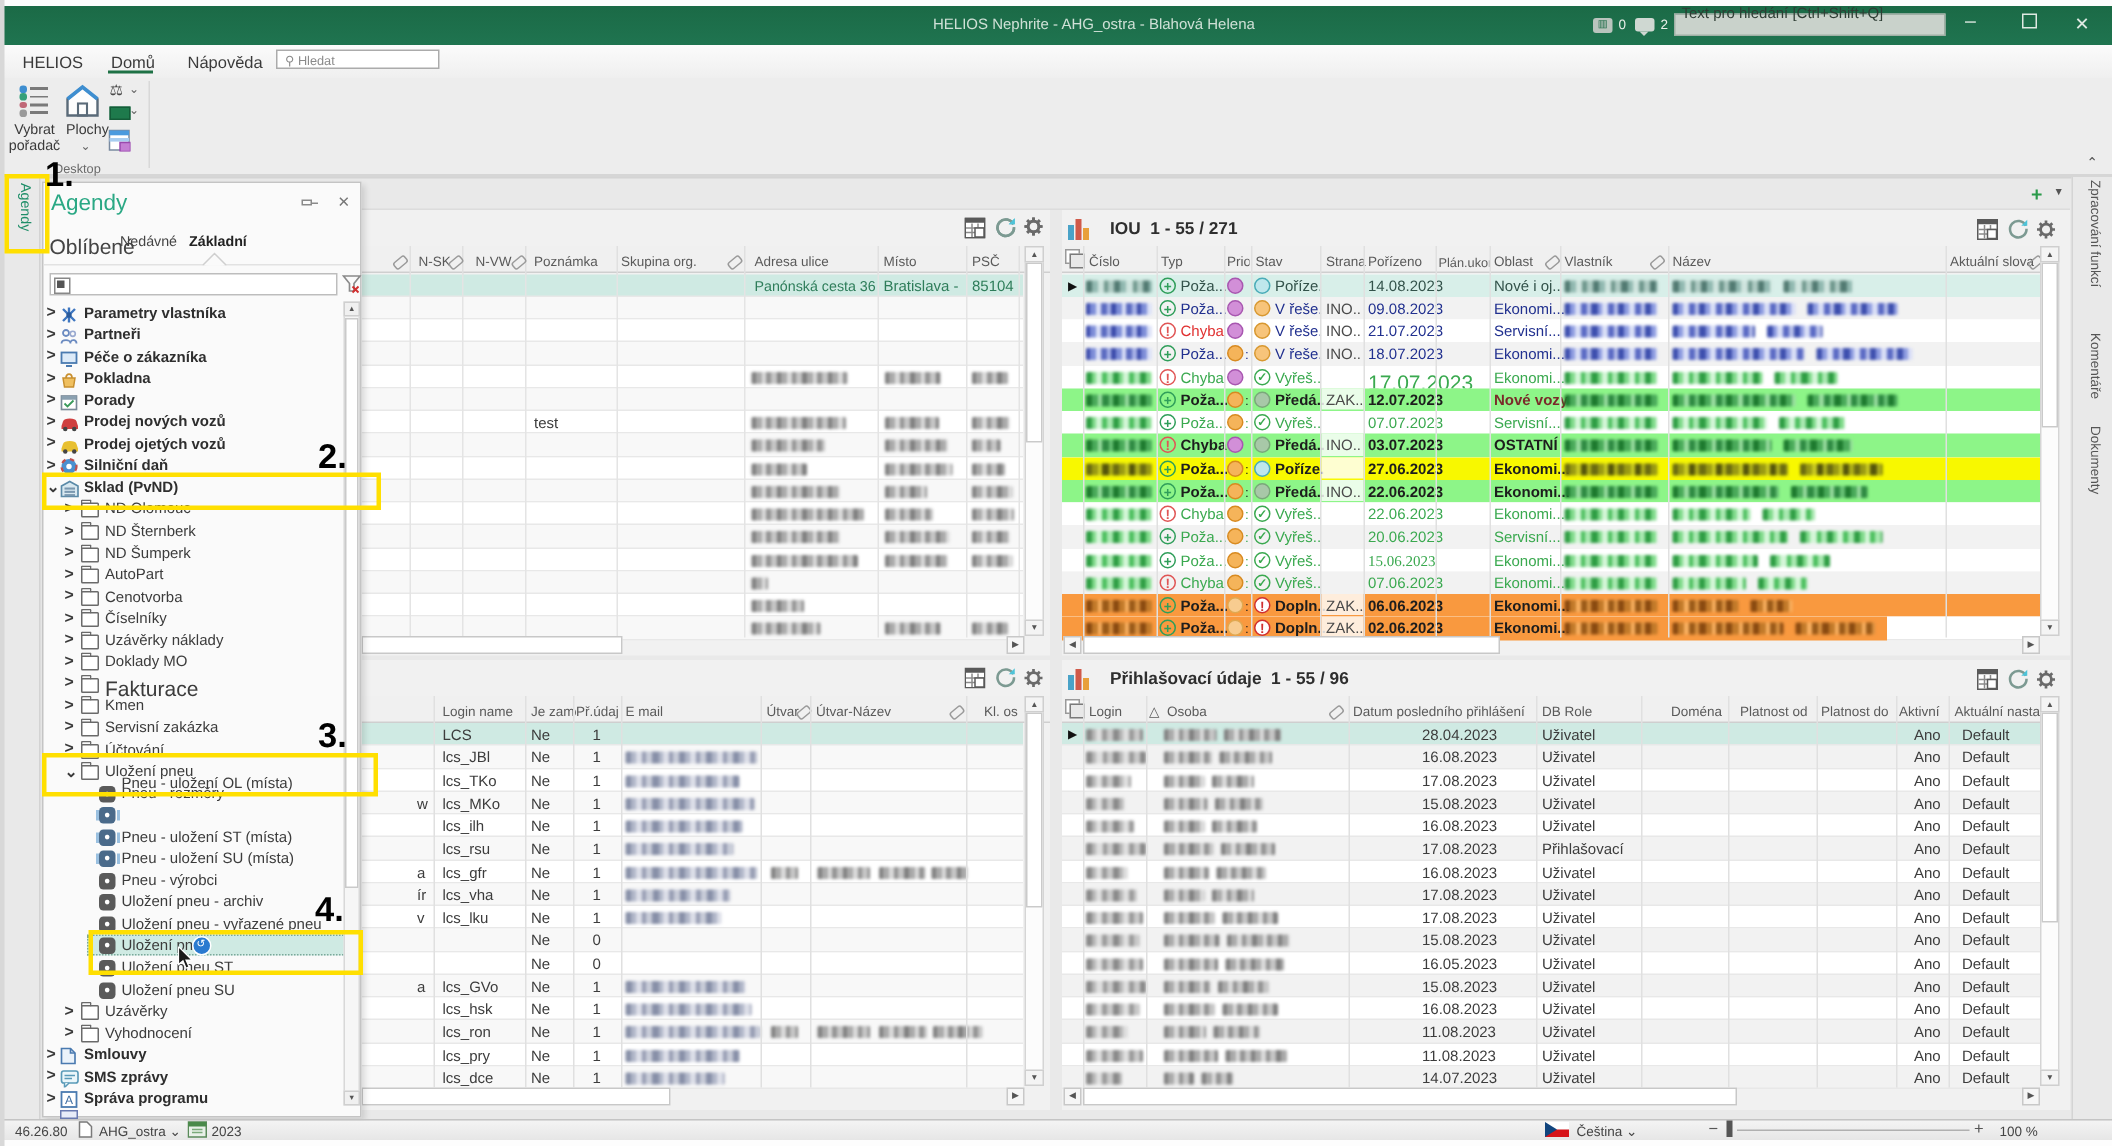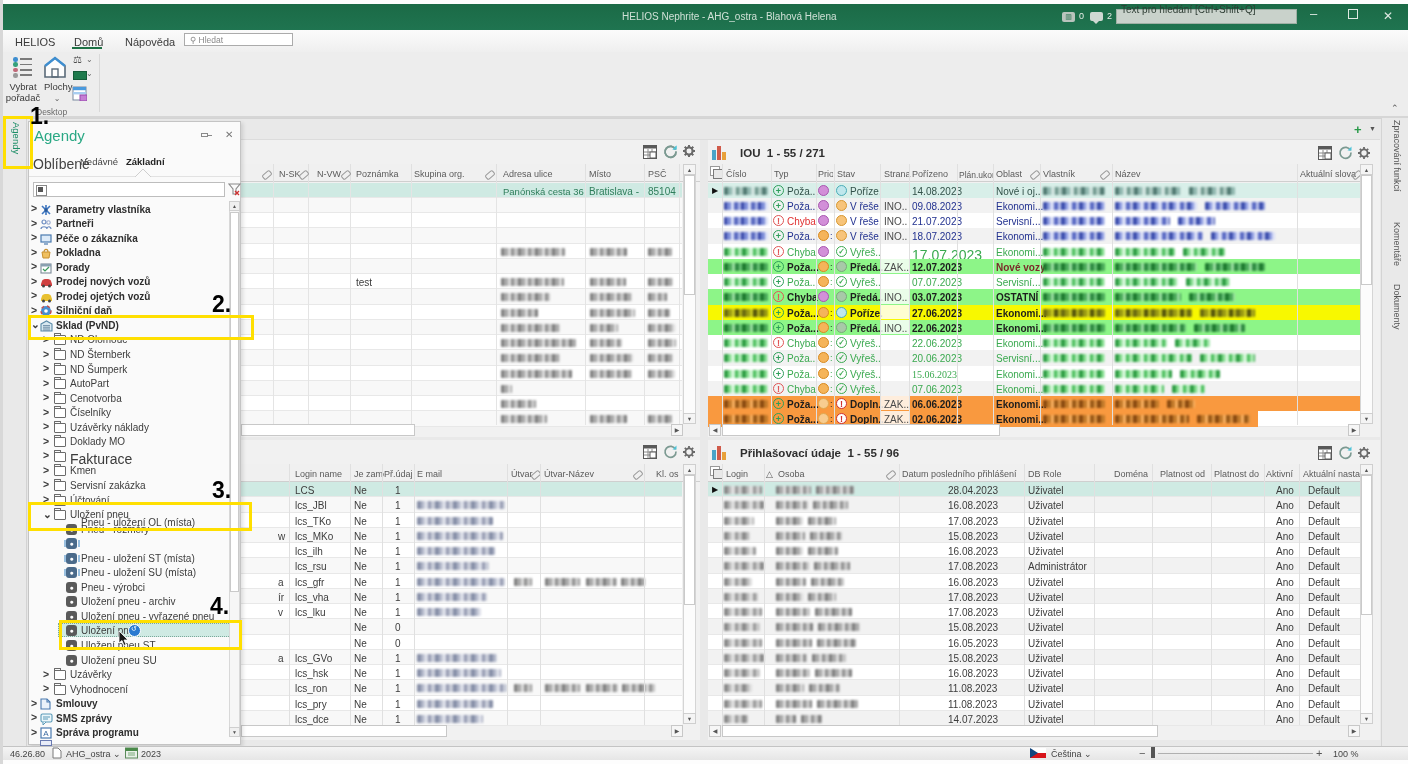--- a/index.html
+++ b/index.html
@@ -720,21 +720,21 @@
 <div class="bl b-gry2" style="left:808px;top:547.0px;width:30px;height:8px;"></div>
 <div class="a" style="left:948px;top:546.0px;font-size:10px;color:#3c3c3c;">16.08.2023</div>
 <div class="a" style="left:1028px;top:546.0px;font-size:10px;color:#3c3c3c;">Uživatel</div>
 <div class="a" style="left:1276px;top:546.0px;font-size:10px;color:#3c3c3c;">Ano</div>
 <div class="a" style="left:1308px;top:546.0px;font-size:10px;color:#3c3c3c;">Default</div>
 <div class="a" style="left:708px;top:558.25px;width:652px;height:15.25px;background:#f2f2f2;border-bottom:1px solid #e8e8e8;box-sizing:border-box;"></div>
 <div class="bl b-gry" style="left:724px;top:562.25px;width:40px;height:8px;"></div>
 <div class="bl b-gry2" style="left:776px;top:562.25px;width:33px;height:8px;"></div>
 <div class="bl b-gry2" style="left:814px;top:562.25px;width:36px;height:8px;"></div>
 <div class="a" style="left:948px;top:561.25px;font-size:10px;color:#3c3c3c;">17.08.2023</div>
-<div class="a" style="left:1028px;top:561.25px;font-size:10px;color:#3c3c3c;">Administrátor</div>
+<div class="a" style="left:1028px;top:561.25px;font-size:10px;color:#3c3c3c;">Přihlašovací</div>
 <div class="a" style="left:1276px;top:561.25px;font-size:10px;color:#3c3c3c;">Ano</div>
 <div class="a" style="left:1308px;top:561.25px;font-size:10px;color:#3c3c3c;">Default</div>
 <div class="a" style="left:708px;top:573.5px;width:652px;height:15.25px;background:#fff;border-bottom:1px solid #e8e8e8;box-sizing:border-box;"></div>
 <div class="bl b-gry" style="left:724px;top:577.5px;width:28px;height:8px;"></div>
 <div class="bl b-gry2" style="left:776px;top:577.5px;width:30px;height:8px;"></div>
 <div class="bl b-gry2" style="left:811px;top:577.5px;width:33px;height:8px;"></div>
 <div class="a" style="left:948px;top:576.5px;font-size:10px;color:#3c3c3c;">16.08.2023</div>
 <div class="a" style="left:1028px;top:576.5px;font-size:10px;color:#3c3c3c;">Uživatel</div>
 <div class="a" style="left:1276px;top:576.5px;font-size:10px;color:#3c3c3c;">Ano</div>
 <div class="a" style="left:1308px;top:576.5px;font-size:10px;color:#3c3c3c;">Default</div>

